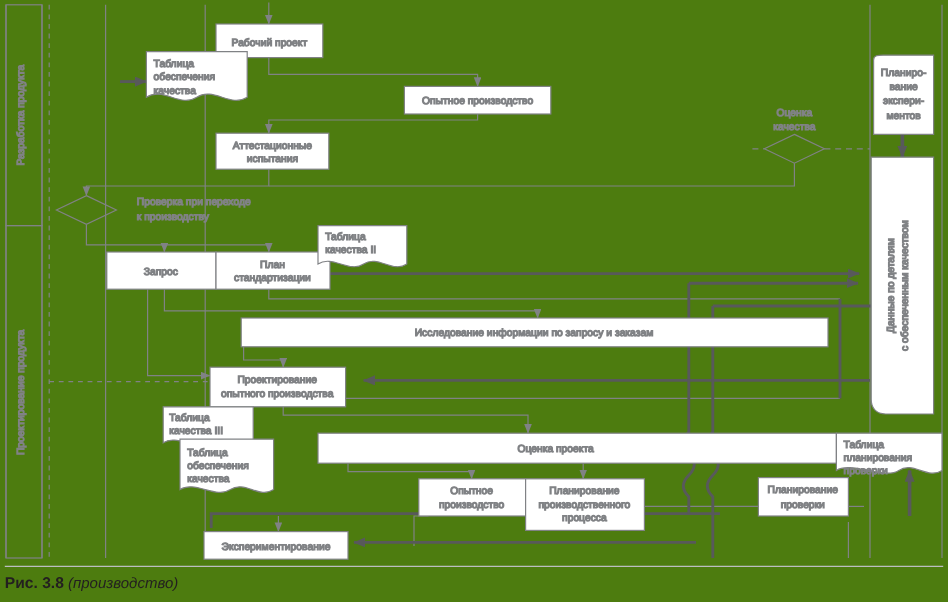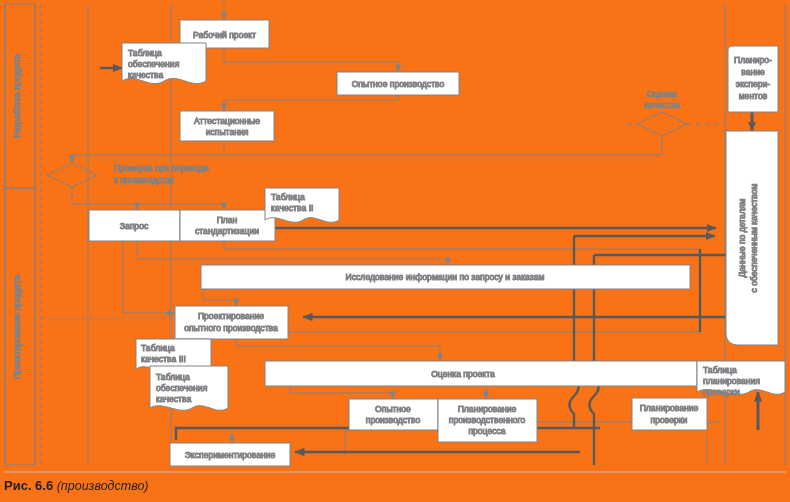--- a/index.html
+++ b/index.html
@@ -1,17 +1,17 @@
 <!DOCTYPE html>
 <html><head>
 <meta charset="utf-8">
 <style>
   html,body{margin:0;padding:0;background:#ffffff;}
   body{font-family:"Liberation Sans","DejaVu Sans",sans-serif;}
-  #page{position:relative;width:790px;height:502px;overflow:hidden;background:#f97316;}
+  #page{position:relative;width:790px;height:502px;overflow:hidden;background:#4d7c0f;}
   #diagram{position:absolute;left:0;top:0;width:790px;height:502px;}
   .cap{position:absolute;left:4px;top:478px;font-size:12.5px;color:#231f20;}
   .cap b{font-weight:bold;font-size:13px;}
   .cap i{font-style:italic;}
   svg text{fill:#6d6e71;font-family:"Liberation Sans","DejaVu Sans",sans-serif;}
   .lbl{font-size:8.6px;}
   .side{font-size:8.6px;}
 </style>
 </head>
 <body>
@@ -270,17 +270,17 @@
       <text class="lbl" x="230" y="458" text-anchor="middle">Экспериментирование</text>
 
       <text class="side" x="20" y="96" text-anchor="middle" transform="rotate(-90 20 96)">Разработка продукта</text>
       <text class="side" x="20" y="327" text-anchor="middle" transform="rotate(-90 20 327)">Проектирование продукта</text>
 
       <line x1="4" y1="472" x2="786" y2="472" stroke="#bcbec0"></line>
     </g>
   </svg>
 
   <div class="cap">
-    <b>Рис. 6.6</b>
+    <b>Рис. 3.8</b>
     <i>(производство)</i>
   </div>
 
 </div>
 
 </body></html>

